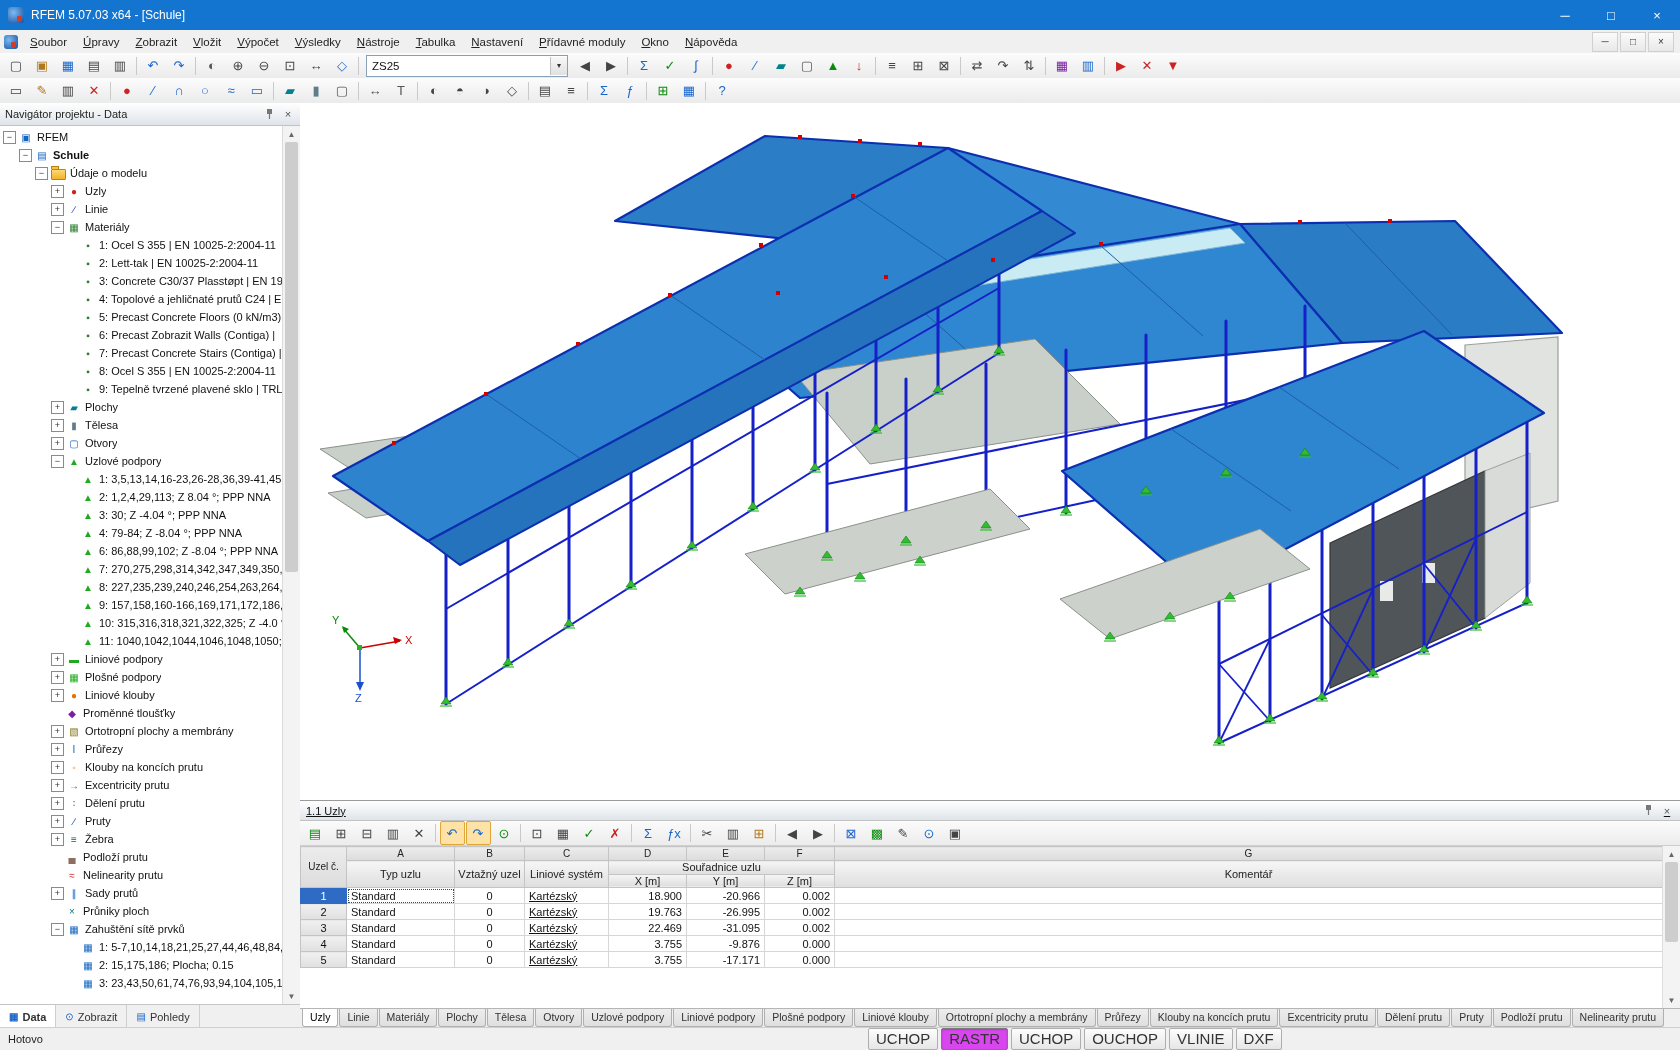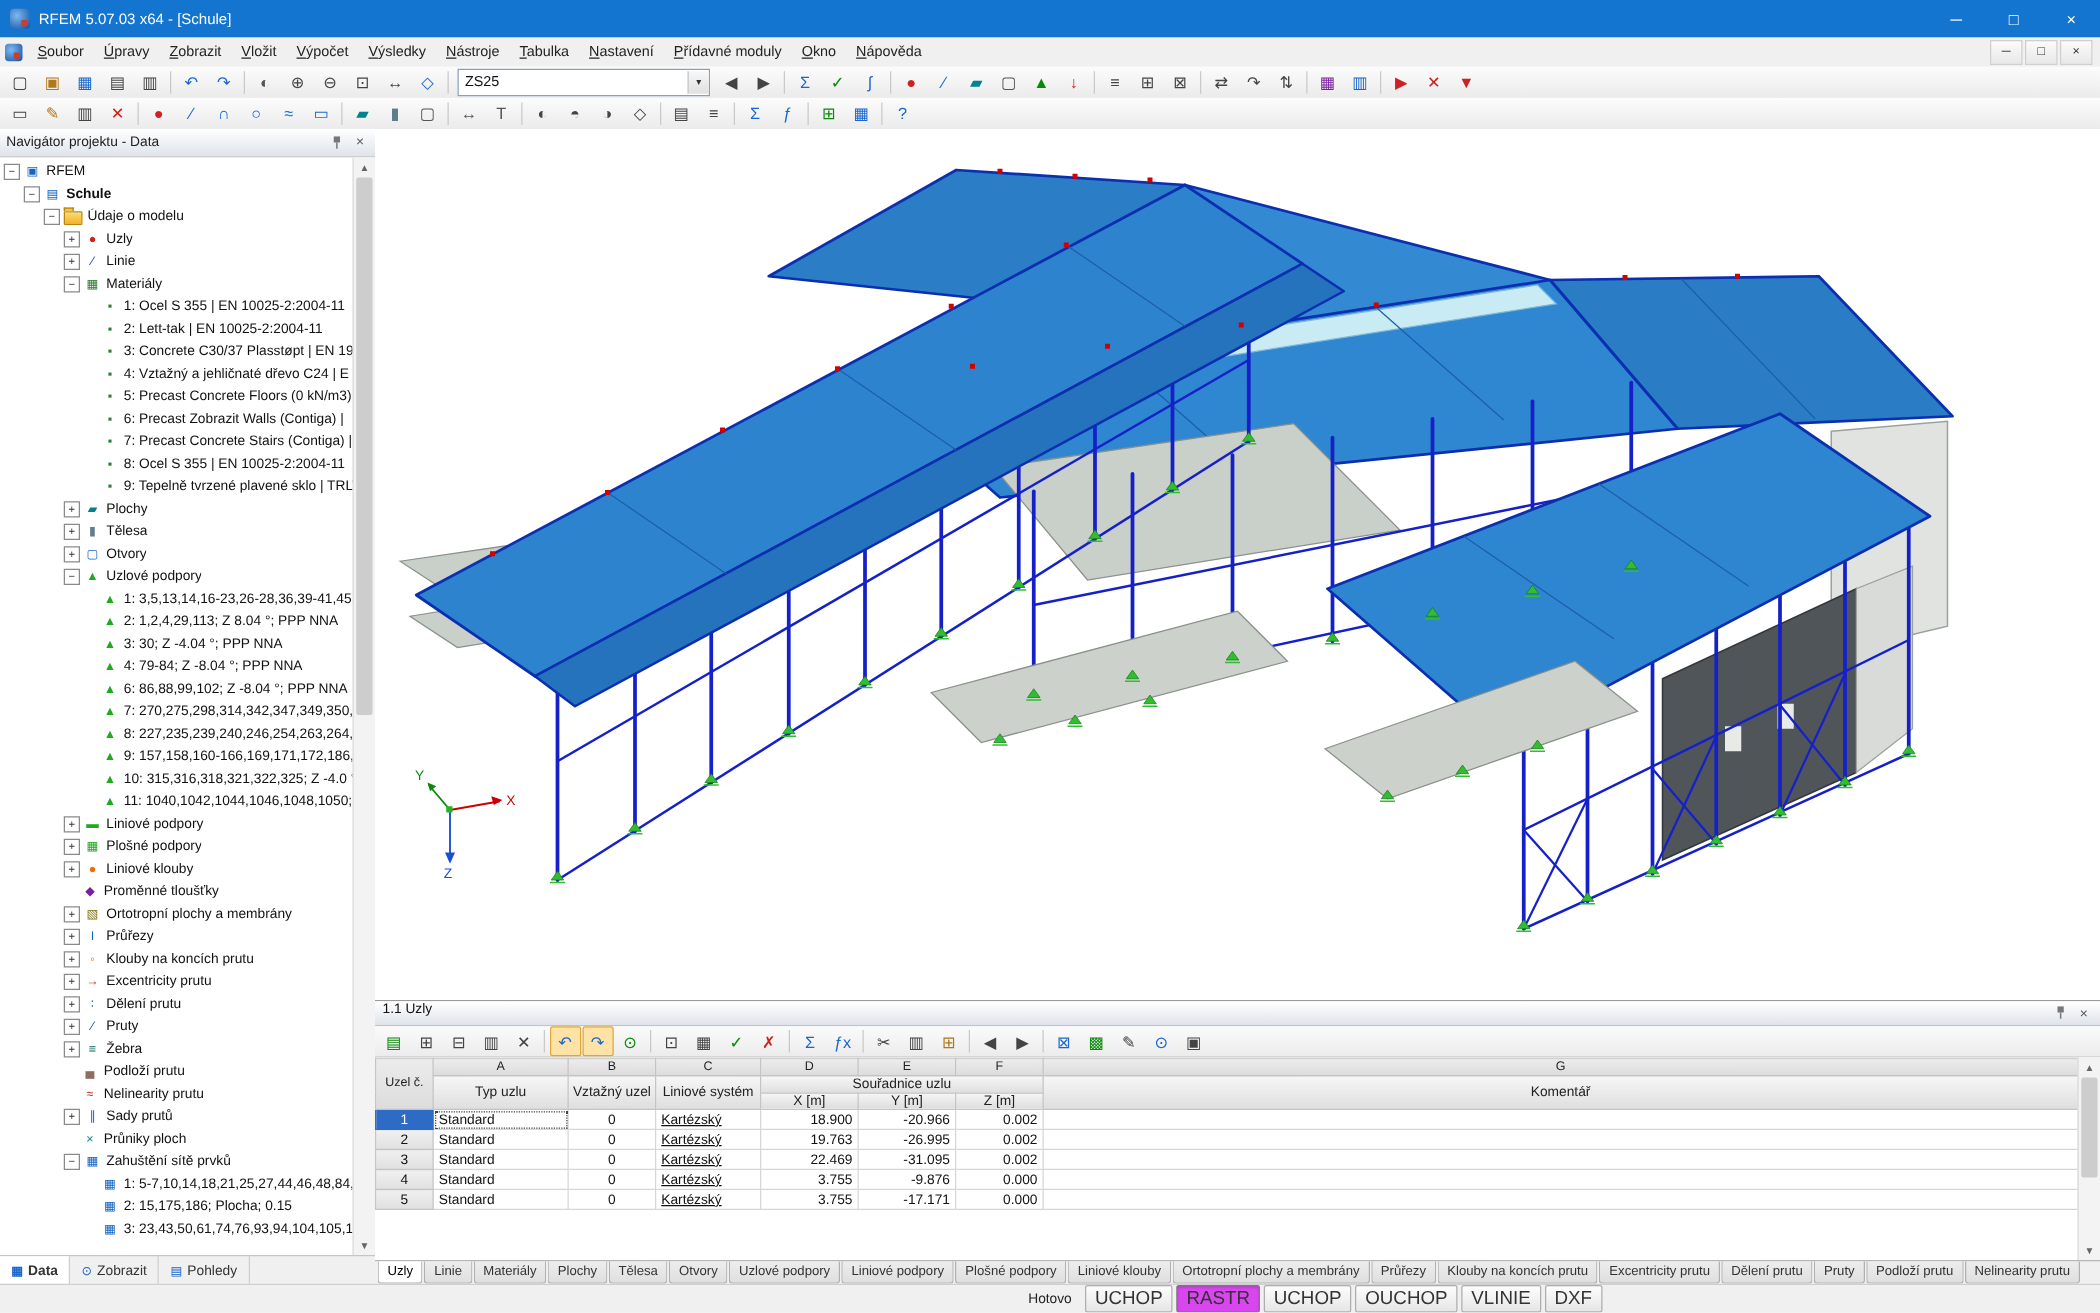--- a/index.html
+++ b/index.html
@@ -63,21 +63,21 @@
   .nav-tab{display:flex;align-items:center;gap:4px;padding:0 9px;font-size:11px;color:#333;border-right:1px solid #cfcfcf;}
   .nav-tab.active{background:#fff;font-weight:bold;}
   .nav-tab-icon{font-size:10px;color:#1a66cc;}
   
   .viewport{position:absolute;left:300px;top:103px;width:1380px;height:697px;background:#ffffff;overflow:hidden;}
   .viewport svg{display:block;}
   
   .table-panel{position:absolute;left:300px;top:800px;right:0;bottom:22px;background:#f0f0f0;
                border-top:1px solid #9a9a9a;display:flex;flex-direction:column;}
   .tp-header{height:19px;flex:none;background:linear-gradient(#ffffff,#dfe4ea);border-bottom:1px solid #c2c2c2;
-             display:flex;padding:0 6px;font-size:11px;}
+             display:flex;align-items:center;padding:0 6px;font-size:11px;text-decoration:underline;}
   .tp-toolbar{height:24px;flex:none;display:flex;align-items:center;background:linear-gradient(#fbfbfb,#ececec);
               border-bottom:1px solid #cfcfcf;padding-left:2px;}
   .tp-body{flex:1;position:relative;background:#fff;overflow:hidden;}
   table{border-collapse:collapse;table-layout:fixed;width:1363px;font-size:11px;}
   th{background:linear-gradient(#f6f6f6,#dedede);border:1px solid #c4c4c4;font-weight:normal;text-align:center;
      padding:0 2px;color:#222;line-height:1.15;}
   tr.letters th{height:13px;font-size:10px;background:linear-gradient(#ececec,#dcdcdc);}
   th.letter-active{background:#f7d9a2;}
   td{border:1px solid #d6d6d6;height:15px;padding:0 4px;overflow:hidden;white-space:nowrap;}
   td.rownum{background:linear-gradient(#f0f0f0,#e0e0e0);border:1px solid #c4c4c4;text-align:center;}
@@ -85,21 +85,21 @@
   td.c-center{text-align:center;} td.c-right{text-align:right;}
   td.c-link{text-decoration:underline;}
   td.focus{outline:1px dotted #444;outline-offset:-2px;}
   .tp-tabs{flex:none;height:19px;background:#f0f0f0;display:flex;align-items:flex-start;padding:0 2px;
            border-top:1px solid #b5b5b5;overflow:hidden;}
   .tp-tab{font-size:10.5px;padding:2px 7px 3px;background:linear-gradient(#ededed,#dfdfdf);border:1px solid #b0b0b0;
           border-top:none;margin-right:1px;border-radius:0 0 3px 3px;color:#333;white-space:nowrap;}
   .tp-tab.active{background:#fff;color:#000;}
   
   .statusbar{position:absolute;left:0;right:0;bottom:0;height:22px;background:#f0f0f0;border-top:1px solid #cfcfcf;
-             display:flex;align-items:center;font-size:11px;padding:0 8px;color:#222;justify-content:center;}
+             display:flex;align-items:center;font-size:11px;padding:0 8px;color:#222;}
   .sb-buttons{position:absolute;left:868px;display:flex;gap:3px;}
   .sb-btn{border:1px solid #aeaeae;background:linear-gradient(#fdfdfd,#e6e6e6);font-size:15px;
           padding:1px 7px 2px;color:#333;border-radius:2px;}
   .sb-btn.active{background:#d946ef;border-color:#7a7a7a;box-shadow:inset 0 1px 2px rgba(0,0,0,.18);}
 </style>
 </head>
 <body>
 
 <div class="titlebar">
   <div class="appicon"></div>
@@ -405,21 +405,21 @@
           <span class="tlabel">2: Lett-tak | EN 10025-2:2004-11</span>
         </div>
         <div class="tree-row" style="padding-left: 67px;">
           <span class="expand"></span>
           <span class="ticon" style="color: rgb(46, 125, 50);">▪</span>
           <span class="tlabel">3: Concrete C30/37 Plasstøpt | EN 1992</span>
         </div>
         <div class="tree-row" style="padding-left: 67px;">
           <span class="expand"></span>
           <span class="ticon" style="color: rgb(46, 125, 50);">▪</span>
-          <span class="tlabel">4: Vztažný a jehličnaté dřevo C24 | E</span>
+          <span class="tlabel">4: Topolové a jehličnaté prutů C24 | E</span>
         </div>
         <div class="tree-row" style="padding-left: 67px;">
           <span class="expand"></span>
           <span class="ticon" style="color: rgb(46, 125, 50);">▪</span>
           <span class="tlabel">5: Precast Concrete Floors (0 kN/m3)</span>
         </div>
         <div class="tree-row" style="padding-left: 67px;">
           <span class="expand"></span>
           <span class="ticon" style="color: rgb(46, 125, 50);">▪</span>
           <span class="tlabel">6: Precast Zobrazit Walls (Contiga) | </span>

